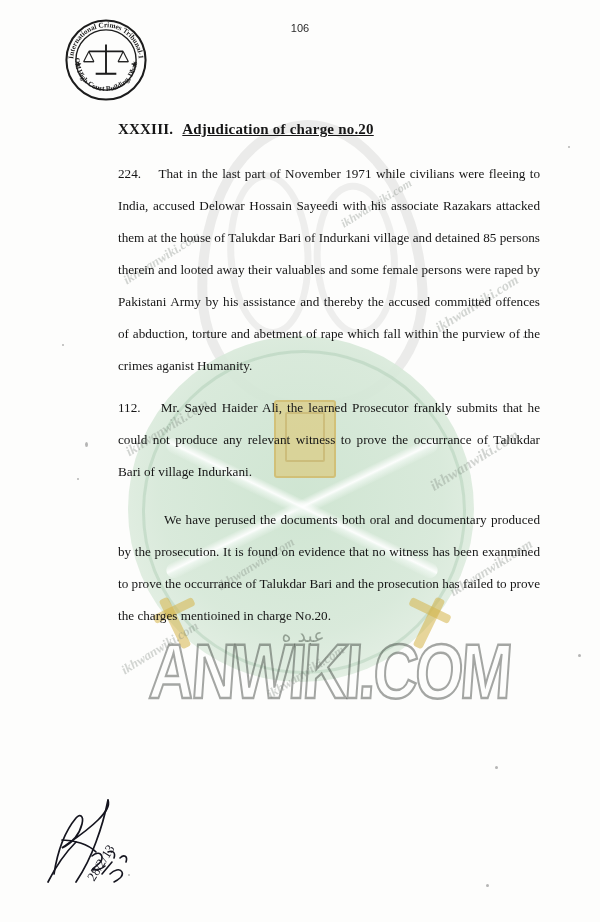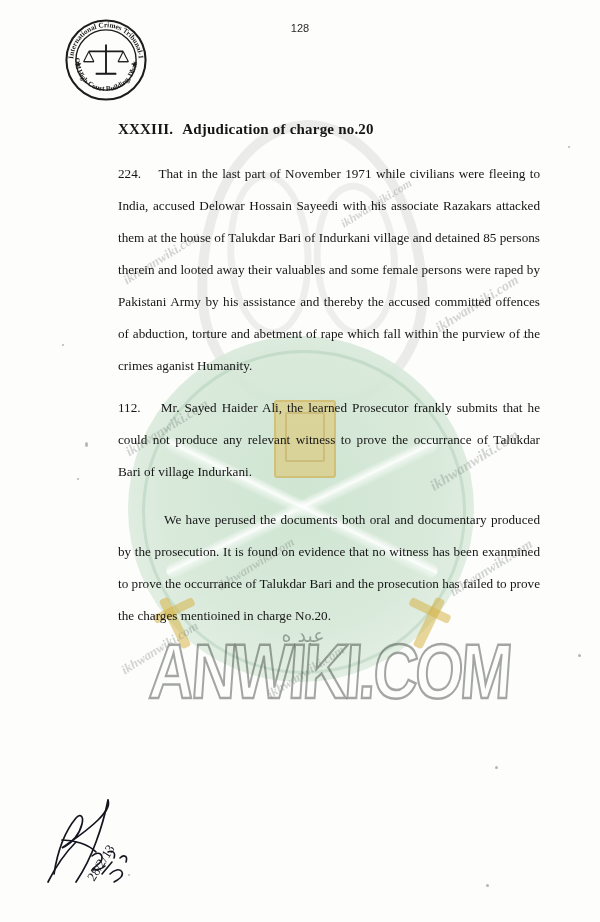--- a/index.html
+++ b/index.html
@@ -206,21 +206,21 @@
   .gap-md { height: 14px; }
 
   h2.charge-head {
     margin: 16px 0 0 0;
     font-size: 15px;
     font-weight: bold;
     line-height: 30px;
     letter-spacing: 0.2px;
   }
   h2.charge-head .rom { margin-right: 6px; margin-top: 15px; }
-  h2.charge-head .underlined { }
+  h2.charge-head .underlined { text-decoration: underline; }
 
   h3.charge-sub {
     margin: 4px 0 0 28px;
     font-size: 14.6px;
     font-weight: bold;
     line-height: 25px;
     text-align: justify;
     text-justify: inter-word;
     text-decoration: underline;
     width: 394px;
@@ -312,21 +312,21 @@
         <textPath href="#sealTop" startOffset="50%" text-anchor="middle">International Crimes Tribunal-1</textPath>
       </text>
       <text font-size="8.4" fill="#1c1c1c" font-family="Liberation Serif, serif" font-weight="bold">
         <textPath href="#sealBot" startOffset="50%" text-anchor="middle">Old High Court Building, Dhaka</textPath>
       </text>
     </svg>
   </div>
 
   <div class="content">
 
-    <div class="page-number">128</div>
+    <div class="page-number">106</div>
 
     <div class="body-col">
 
 
       <div class="gap-sm"></div>
 
 
       <h2 class="charge-head">
         <span class="rom">XXXIII.</span>
         <span class="underlined">Adjudication of charge  no.20</span>

